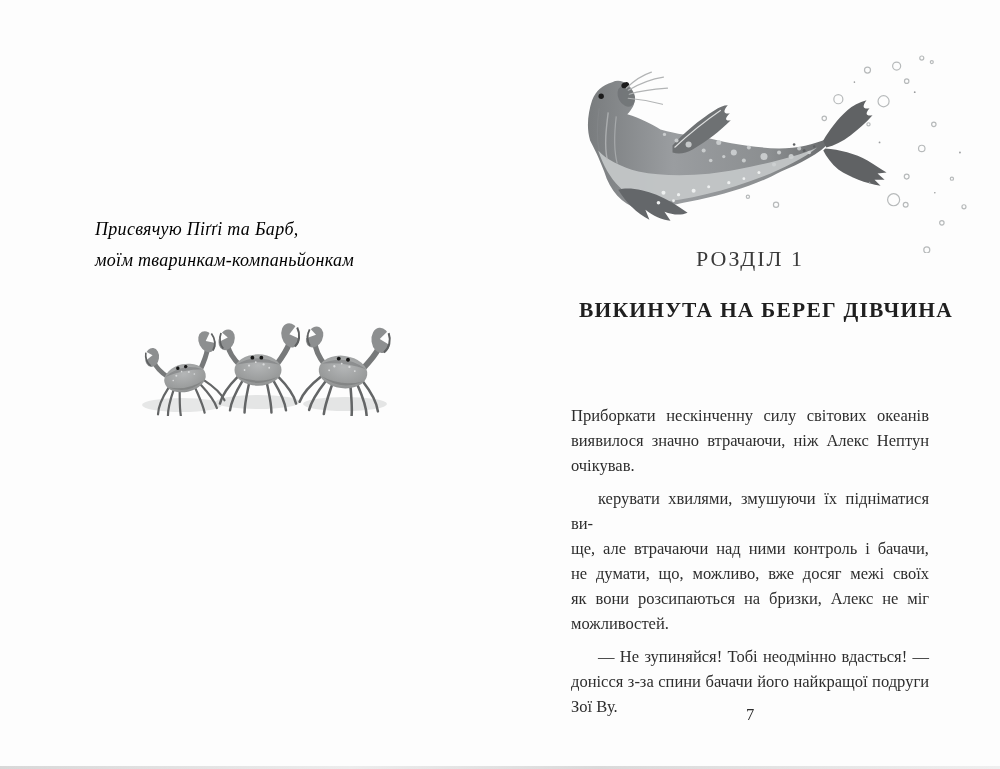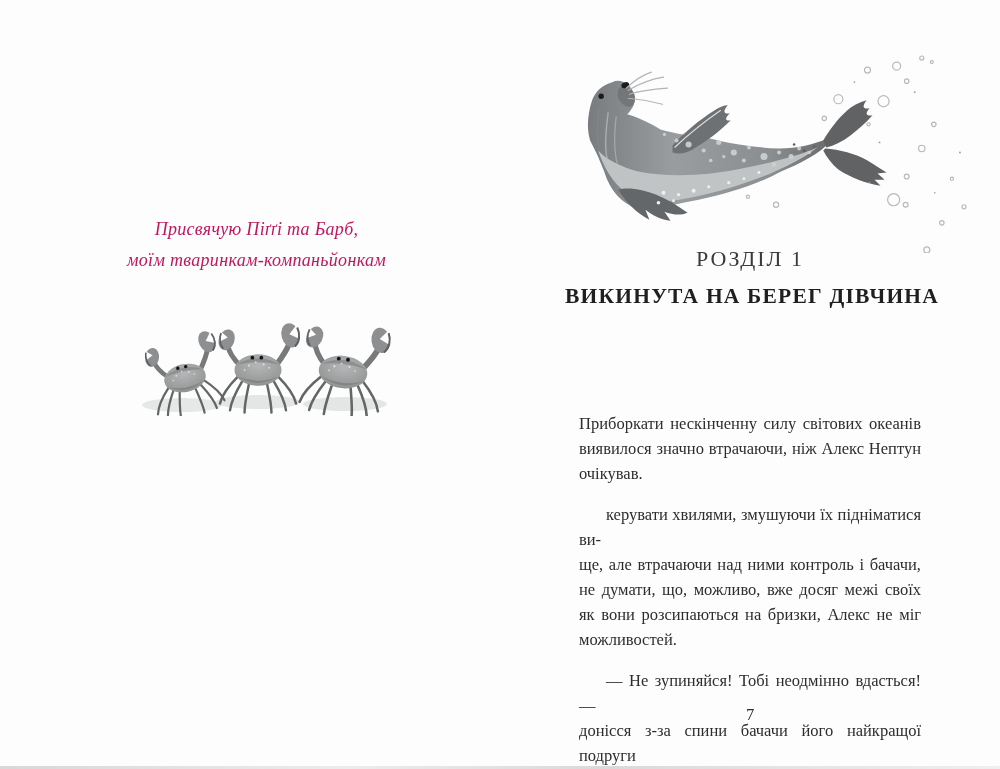--- a/index.html
+++ b/index.html
@@ -9,44 +9,44 @@
     font-family:"Liberation Serif","DejaVu Serif",serif;
     -webkit-font-smoothing:antialiased;
   }
   .spread{position:absolute;inset:0;}
   .page{position:absolute;top:0;bottom:0;width:500px;}
   .page-left{left:0;}
   .page-right{left:500px;}
 
   
   .dedication{
-    position:absolute;left:84px;top:214px;width:345px;
-    text-align:center;font-style:italic;
-    font-size:18px;line-height:31px;color:#be185d;
+    position:absolute;left:95px;top:214px;width:345px;
+    text-align:left;font-style:italic;
+    font-size:18px;line-height:31px;color:#000000;
     letter-spacing:0.3px;
   }
   .crabs{position:absolute;left:110px;top:310px;width:310px;height:106px;}
 
   
   .seal{position:absolute;left:68px;top:52px;width:402px;height:201px;}
   .chapter-label{
     position:absolute;left:63px;top:246px;width:374px;
     text-align:center;font-size:22px;letter-spacing:2px;
     color:#3a3a3a;
   }
   .chapter-title{
     position:absolute;left:56px;top:282px;width:388px;
     text-align:center;font-size:21.5px;font-weight:bold;
     letter-spacing:1.2px;color:#1f1f1f;
   }
   .body-text{
     position:absolute;left:63px;top:395px;width:374px;
     font-size:16.5px;line-height:25px;color:#2d2d2d;
   }
-  .para{margin:16px;}
+  .para{margin:8px;}
   .para .line{text-align:justify;text-align-last:justify;}
   .para .line:last-child{text-align-last:left;}
   .para:not(:first-child) .line:first-child{text-indent:27px;}
   .page-number{
     position:absolute;left:63px;top:705px;width:374px;
     text-align:center;font-size:16.5px;color:#2d2d2d;
   }
 
   
   .scan-edge{
@@ -270,21 +270,21 @@
           <circle cx="310" cy="90" r="0.9"></circle>
         <circle cx="390" cy="100" r="0.9"></circle>
           <circle cx="300" cy="130" r="0.8"></circle>
         <circle cx="365" cy="140" r="0.8"></circle>
           <circle cx="285" cy="30" r="0.8"></circle>
       </g>
     </svg>
 
     <div class="chapter-label">РОЗДІЛ 1</div>
 
-    <h1 class="chapter-title" style="margin:2px;text-align:center;">ВИКИНУТА НА БЕРЕГ ДІВЧИНА</h1>
+    <h1 class="chapter-title" style="margin:16px;text-align:center;">ВИКИНУТА НА БЕРЕГ ДІВЧИНА</h1>
 
     <div class="body-text">
         <div class="para">
           <div class="line">Приборкати нескінченну силу світових океанів</div>
           <div class="line">виявилося значно втрачаючи, ніж Алекс Нептун</div>
           <div class="line">очікував.</div>
         </div>
         <div class="para">
           <div class="line">керувати хвилями, змушуючи їх підніматися ви-</div>
           <div class="line">ще, але втрачаючи над ними контроль і бачачи,</div>

